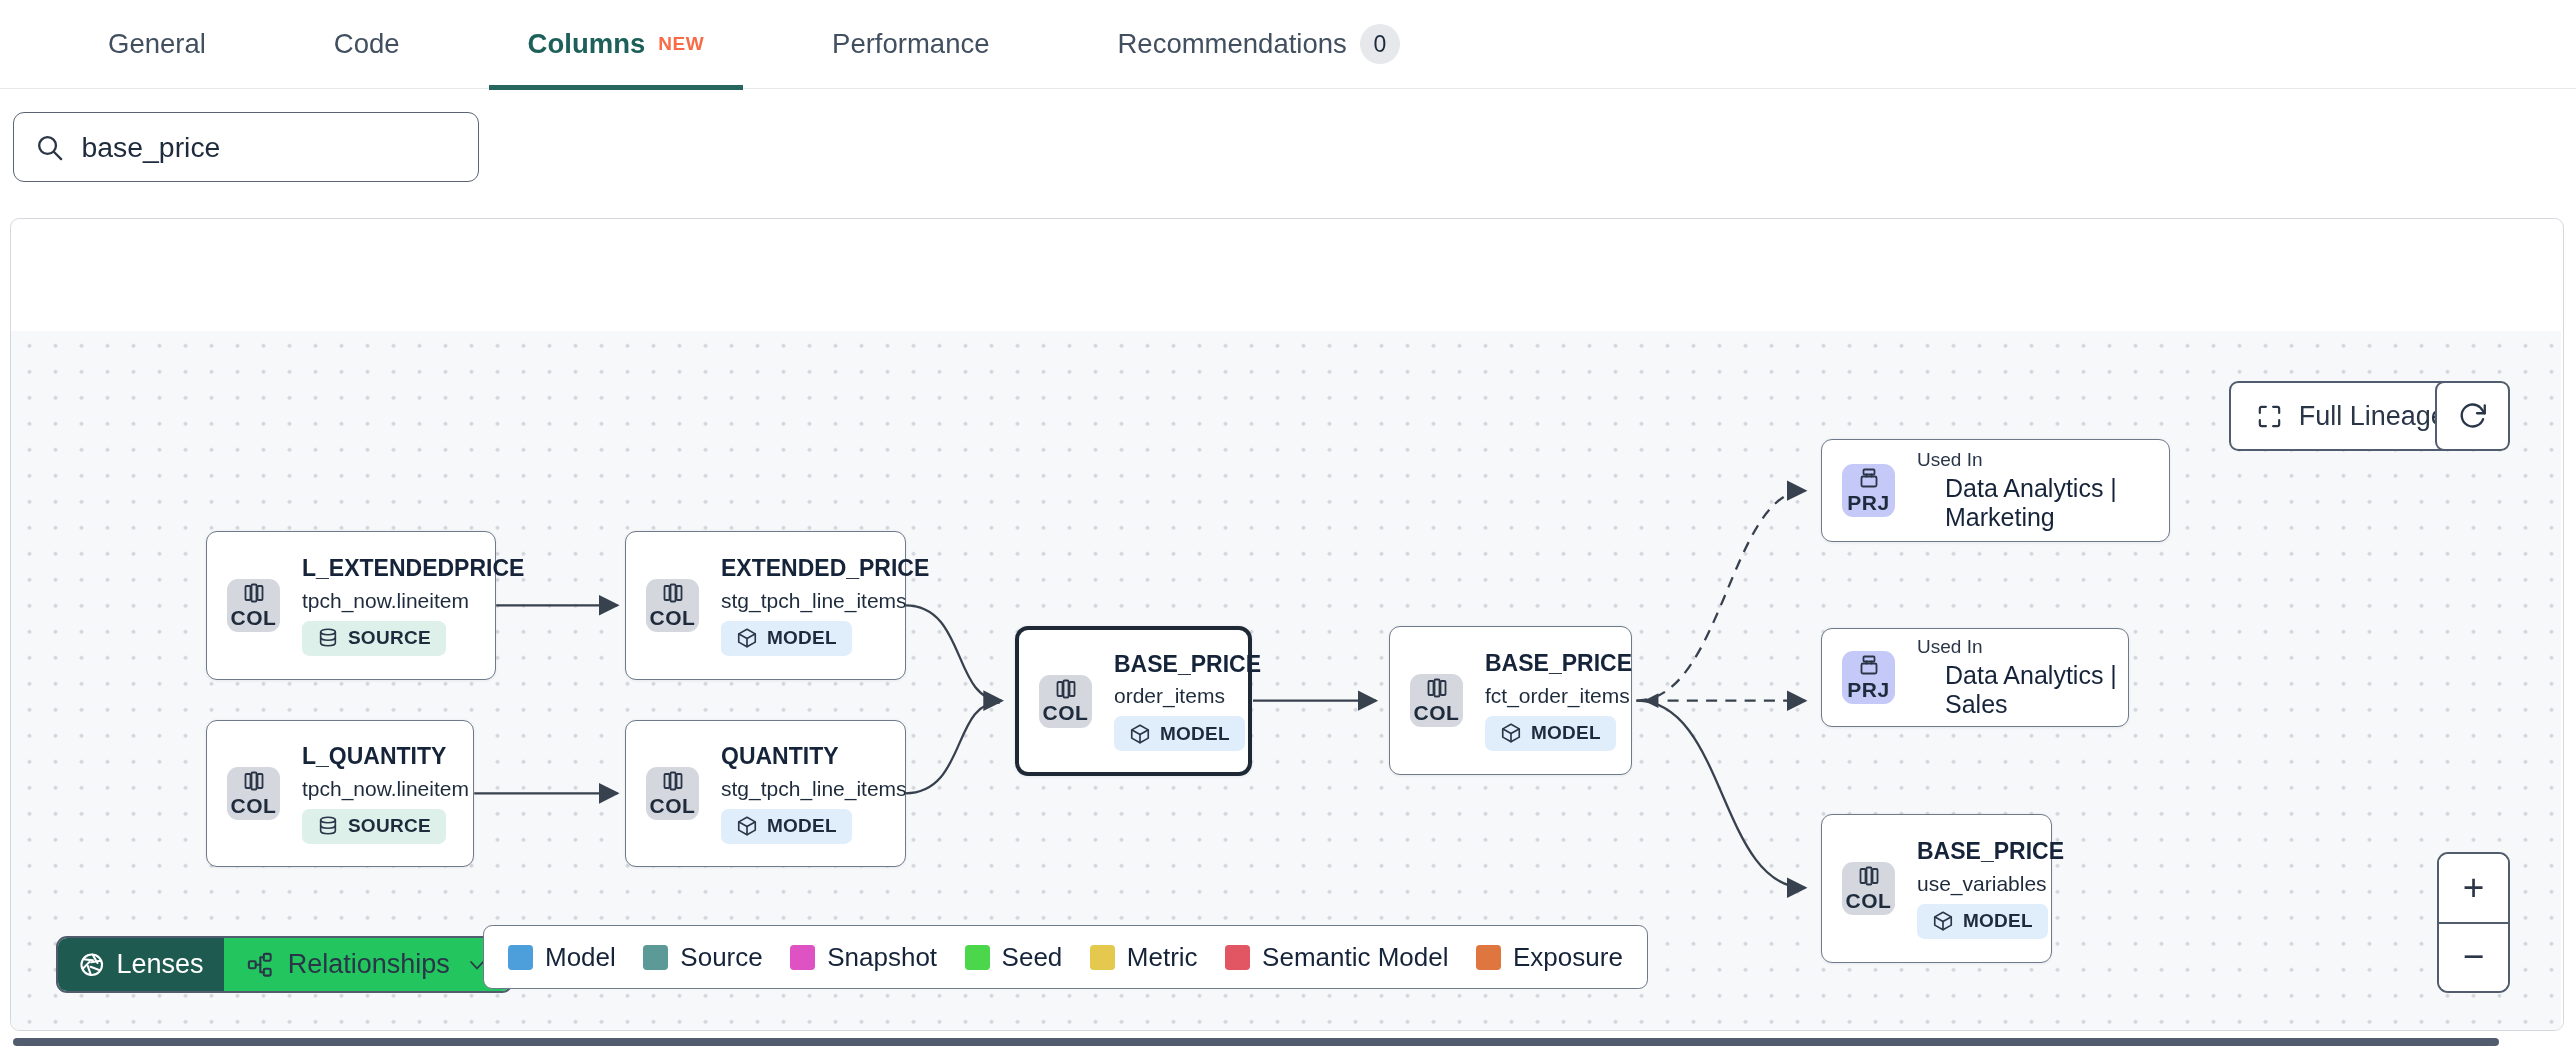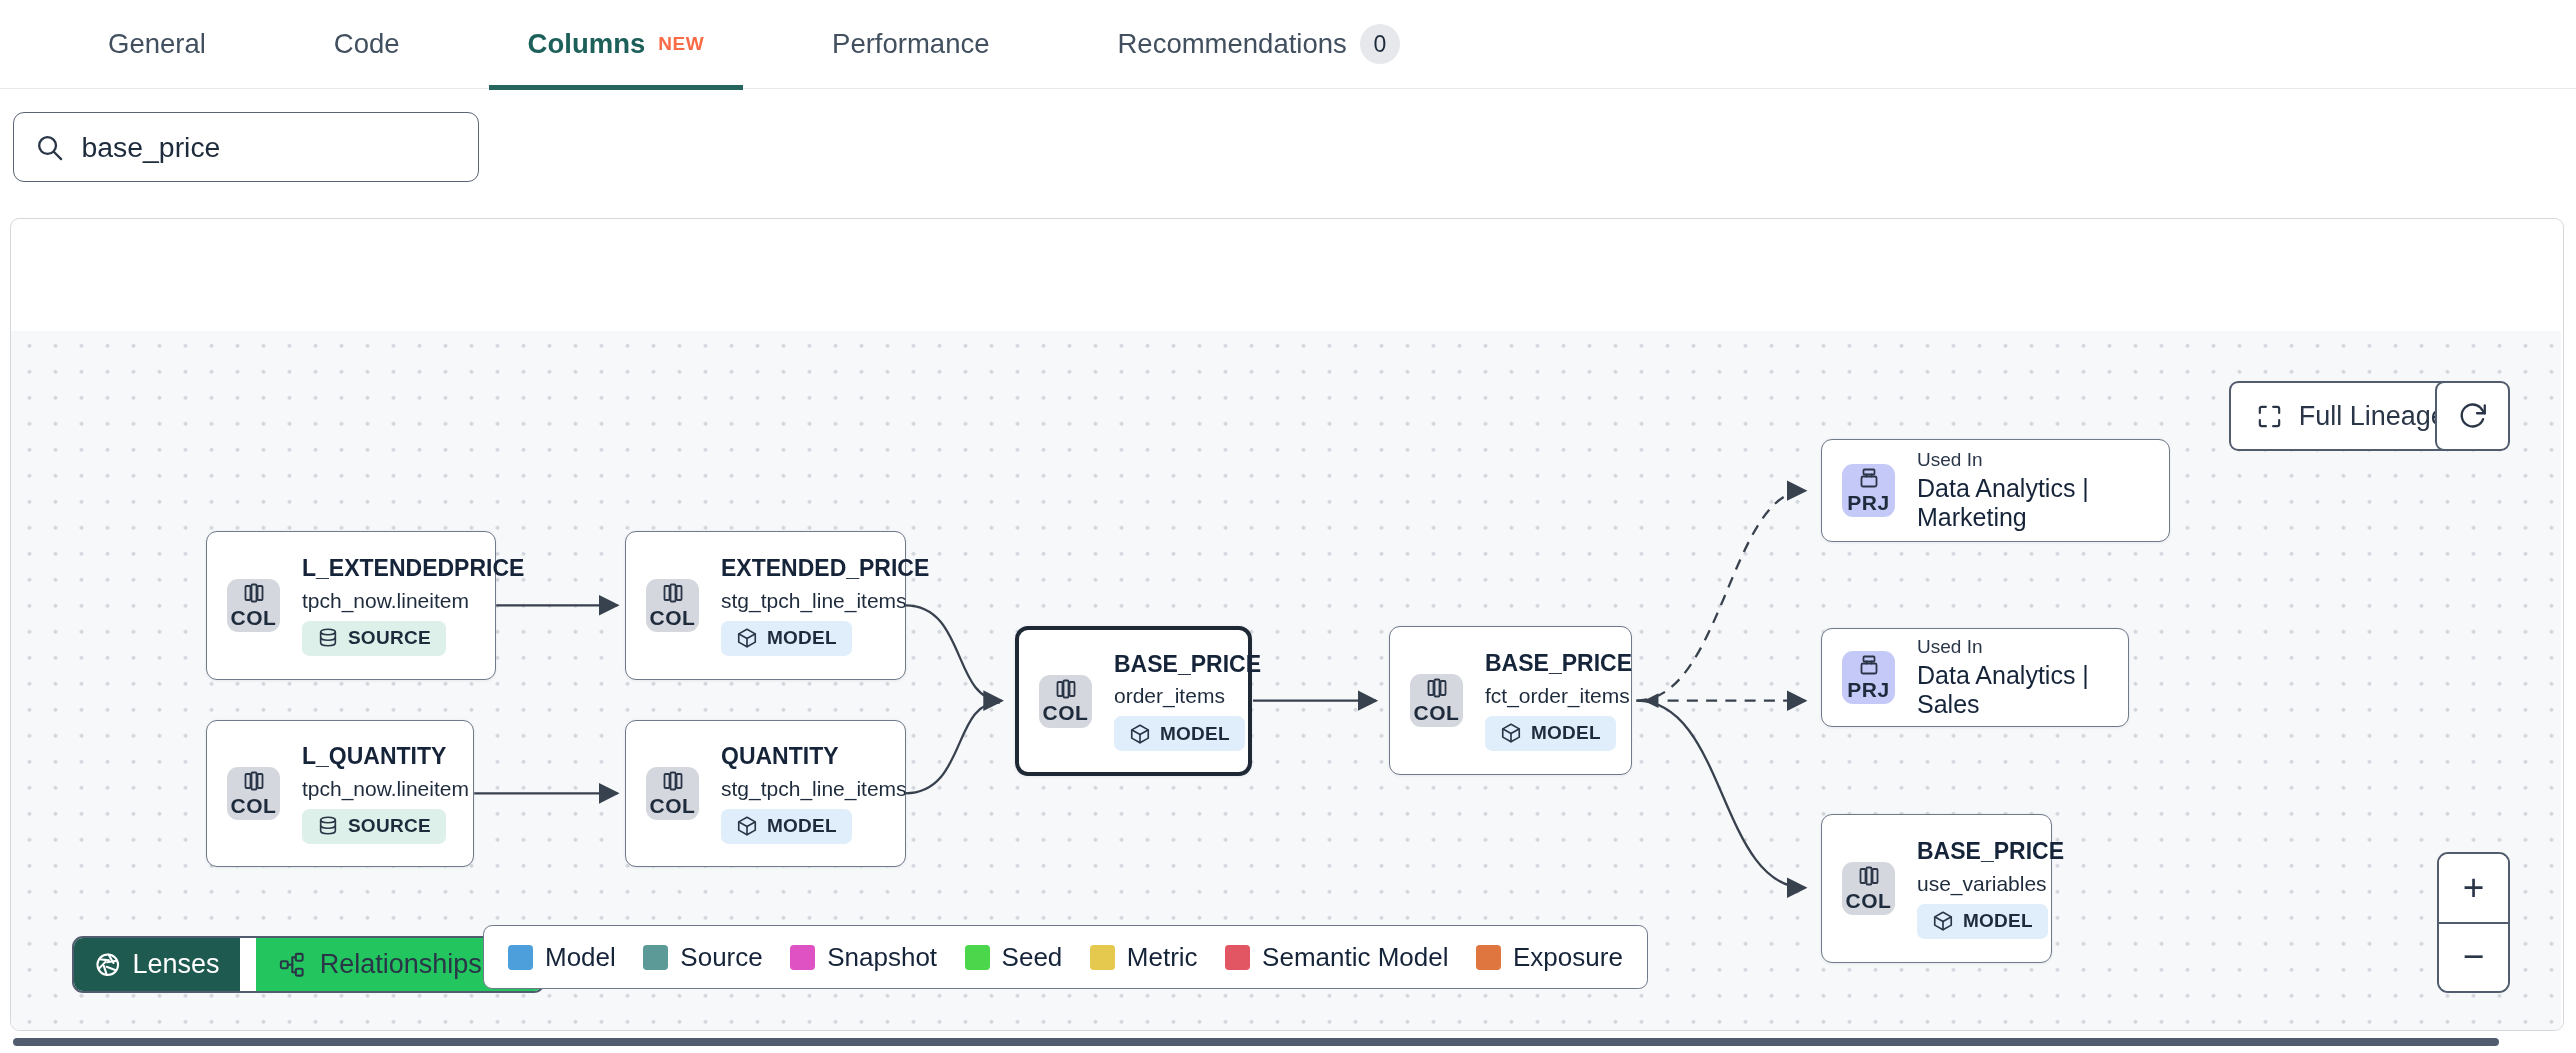--- a/index.html
+++ b/index.html
@@ -52,39 +52,39 @@
   .kind-col { background:#d4d7dd; }
   .kind-prj { background:#c4c9f7; }
   .node-body { display:flex; flex-direction:column; align-items:flex-start; gap:6.4px; }
   .node-title { font-size:23px; font-weight:700; color:#16243a;text-align:right; }
   .node-sub { font-size:21px; color:#1e2b3c; }
   .res-badge { display:flex; align-items:center; gap:9.2px; border-radius:7.3px;
     padding:6.4px 14.7px; font-size:19px; font-weight:700; letter-spacing:0.3px; margin-top:1.8px; }
   .res-source { background:#ddf0ea; }
   .res-model { background:#e0eefb; }
   .usedin-label { font-size:19px; color:#2a3648; }
-  .usedin-name { font-size:25px; font-weight:400; color:#16243a; }
+  .usedin-name { font-size:25px; font-weight:400; color:#16243a;margin-left:28px; }
 
   
   .full-lineage-btn { position:absolute; left:2194px; top:50px; height:70px; padding:0 24px;
     background:#fff; border:2.3px solid #515d6e; border-radius:9.2px; display:flex;
     align-items:center; gap:14.7px; font-size:27px; color:#2a3648; cursor:pointer;margin-left:24px; }
   .refresh-btn { position:absolute; left:2424px; top:50px; width:75px; height:70px;
     background:#fff; border:2.3px solid #515d6e; border-radius:9.2px; display:flex;
     align-items:center; justify-content:center; cursor:pointer; }
   .zoom-stack { position:absolute; left:2426px; top:521px; width:73px; height:141px;
     background:#fff; border:2.3px solid #515d6e; border-radius:11px; display:flex;
     flex-direction:column; overflow:hidden; }
   .zoom-btn { flex:1; display:flex; align-items:center; justify-content:center;
     font-size:37px; color:#2a3648; cursor:pointer; background:#fff; border:none;
     font-family:"Liberation Sans", sans-serif; }
   .zoom-btn:first-child { border-bottom:2.3px solid #515d6e; }
 
-  .lens-group { position:absolute; left:61px; top:605px; height:57px; display:flex;
-    border:2.3px solid #515d6e; border-radius:11px; overflow:hidden; background:#fff;gap:16px; }
+  .lens-group { position:absolute; left:45px; top:605px; height:57px; display:flex;
+    border:2.3px solid #515d6e; border-radius:11px; overflow:hidden; background:#fff; }
   .lenses-btn { background:#1e5a50; color:#fff; display:flex; align-items:center; gap:11px;
     padding:0 20px; font-size:27px; cursor:pointer; }
   .relationships-btn { display:flex; align-items:center; gap:14.7px; padding:0 22px;
     font-size:27px; color:#2a3648; cursor:pointer; background:#22c55e; }
 
   .legend { position:absolute; left:472px; top:594px; height:64px; padding:0 24px;
     border:1.8px solid #6e7a89; border-radius:9.2px; background:#fff;
     display:flex; align-items:center; gap:27.5px; }
   .legend-item { display:flex; align-items:center; gap:12px; font-size:26px; color:#16243a; }
   .legend-swatch { width:25px; height:25px; border-radius:3.7px; }

